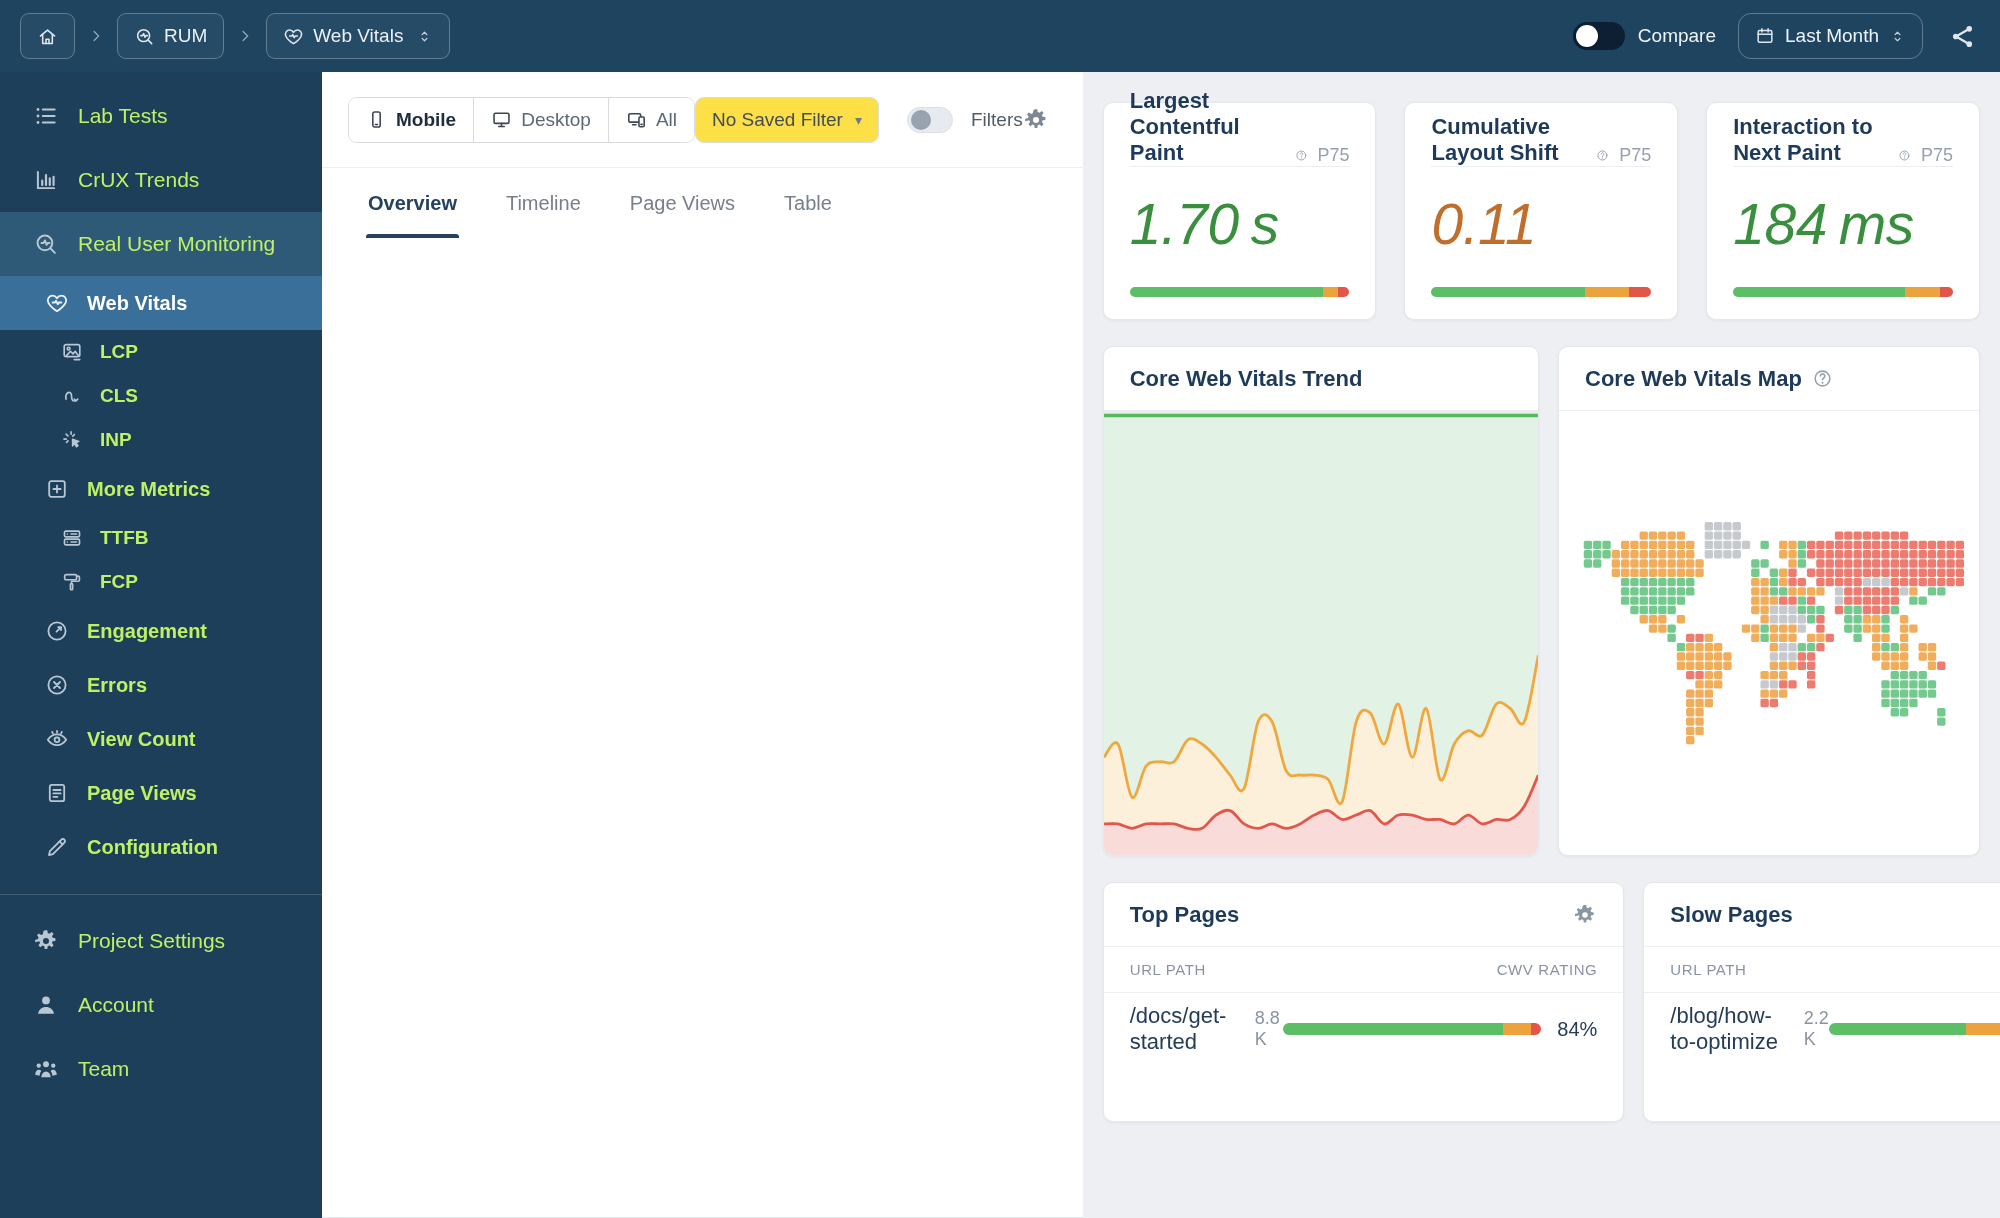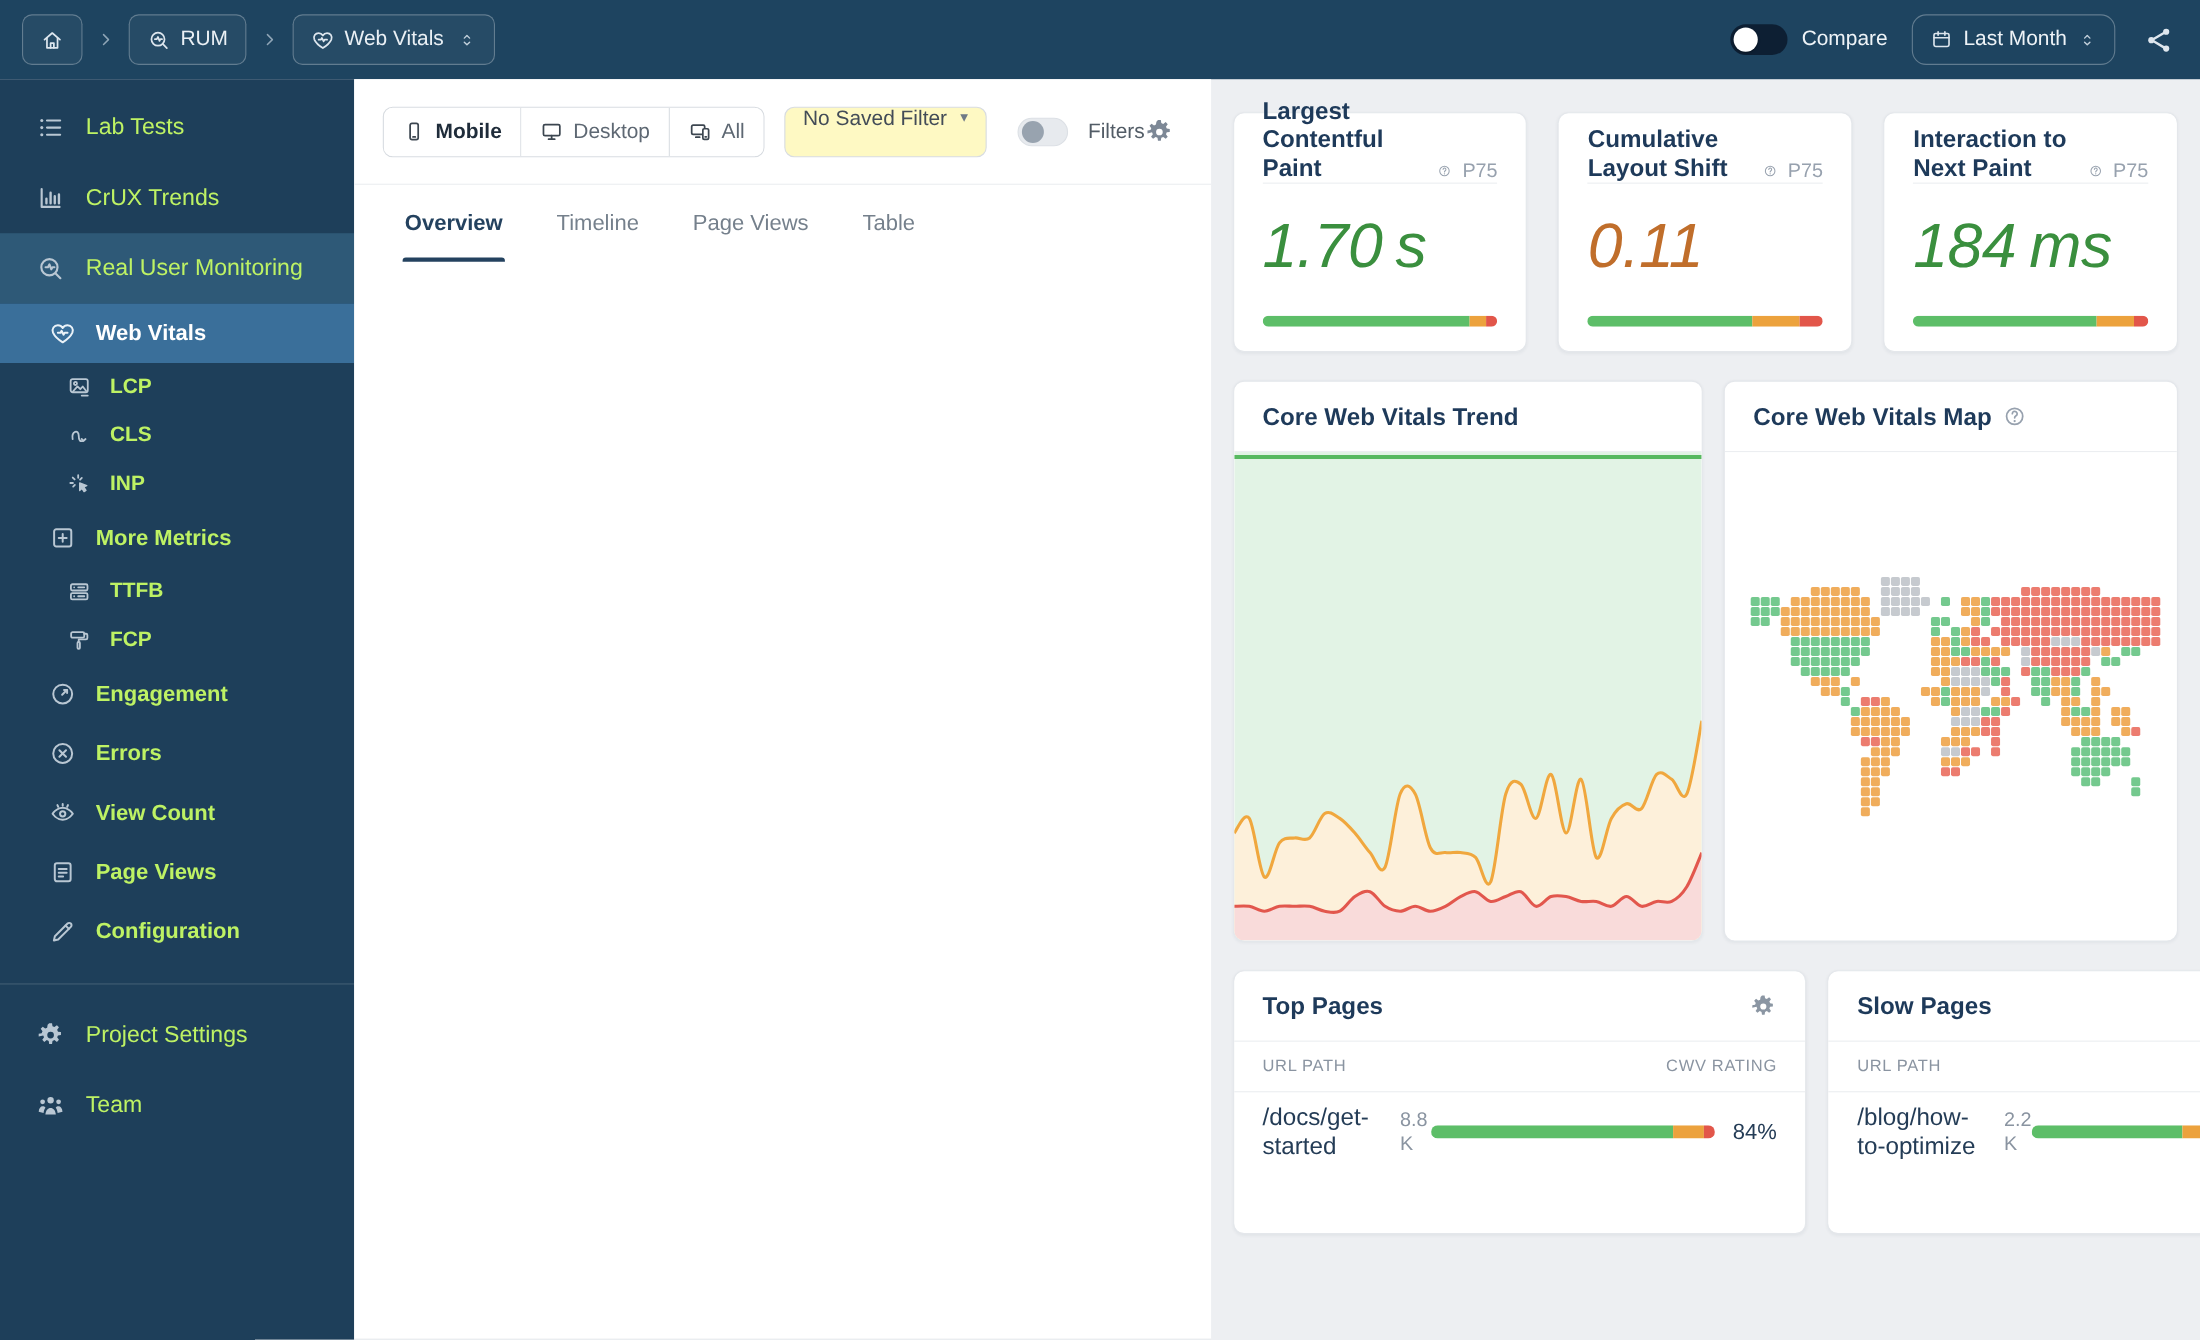--- a/index.html
+++ b/index.html
@@ -44,21 +44,21 @@
 
   
   .main { flex:1; display:flex; flex-direction:row; min-width:0; }
   .main-head { background:#ffffff; border-bottom:1px solid #e2e5e9; flex:none; }
   .filter-row { height:96px; display:flex; align-items:center; padding:0 34px 0 26px; border-bottom:1px solid #eceef1; }
   .seg { display:flex; border:1px solid #d8dce1; border-radius:9px; overflow:hidden; background:#fff; height:46px; }
   .seg-btn { display:flex; align-items:center; gap:9px; padding:0 17px; font-size:19px; color:#5e6873; cursor:pointer; border-right:1px solid #d8dce1; background:#fff; }
   .seg-btn:last-child { border-right:none; }
   .seg-btn.on { color:#1f2c3a; font-weight:700; }
   .seg-btn .ic { width:21px; height:21px; display:flex; color:#3c4650; }
-  .saved-filter { display:flex; gap:12px; height:46px; padding:0 16px; margin-left:18px; border:1px solid #d8dce1; border-radius:9px; background:#fef9c3; font-size:19px; color:#434c57; cursor:pointer; }
+  .saved-filter { display:flex; align-items:center; gap:12px; height:46px; padding:0 16px; border:1px solid #d8dce1; border-radius:9px; background:#fde047; font-size:19px; color:#434c57; cursor:pointer; }
   .saved-filter .caret { font-size:14px; color:#6f7a86; }
   .toggle-light { width:46px; height:26px; background:#e7eaee; border:1px solid #dce0e5; margin-left:28px; }
   .toggle-light .knob { width:20px; height:20px; background:#98a3af; top:2px; left:3px; }
   .filters-lbl { font-size:19px; color:#525c66; margin-left:18px; }
   .head-gear { width:26px; height:26px; color:#7d8896; cursor:pointer; display:flex; }
   .tabs { height:70px; display:flex; align-items:stretch; gap:49px; padding:0 46px; }
   .tab { display:flex; align-items:center; font-size:20px; color:#75808c; cursor:pointer; position:relative; }
   .tab.active { color:#24425f; font-weight:700; }
   .tab.active::after { content:""; position:absolute; left:-2px; right:-2px; bottom:0; height:4px; background:#24425f; border-radius:3px 3px 0 0; }
 
@@ -333,20 +333,31 @@
           <span class="s-label">Configuration</span>
         </div>
         <div class="side-div"></div>
         <div class="side-item lvl1">
           <span class="s-icon">
             <svg class="icon" viewBox="0 0 24 24" fill="none" stroke="currentColor" stroke-width="1.8" stroke-linecap="round" stroke-linejoin="round">
               <path fill="currentColor" stroke="none" fill-rule="evenodd" d="M10.8 2h2.4l.4 2.5 1.6.7 2.1-1.5 1.7 1.7-1.5 2.1.7 1.6 2.5.4v2.4l-2.5.4-.7 1.6 1.5 2.1-1.7 1.7-2.1-1.5-1.6.7-.4 2.5h-2.4l-.4-2.5-1.6-.7-2.1 1.5-1.7-1.7 1.5-2.1-.7-1.6L2 13.2v-2.4l2.5-.4.7-1.6-1.5-2.1 1.7-1.7 2.1 1.5 1.6-.7.4-2.5ZM12 9.2a2.8 2.8 0 1 0 0 5.6 2.8 2.8 0 0 0 0-5.6Z"></path>
             </svg>
           </span>
           <span class="s-label">Project Settings</span>
+        </div>
+        <div class="side-item lvl1">
+          <span class="s-icon">
+            <svg class="icon" viewBox="0 0 24 24" fill="none" stroke="currentColor" stroke-width="1.8" stroke-linecap="round" stroke-linejoin="round">
+              <g fill="currentColor" stroke="none">
+                <circle cx="12" cy="7.8" r="3.6"></circle>
+                <path d="M4.6 20c.8-4.1 3.7-6.2 7.4-6.2s6.6 2.1 7.4 6.2Z"></path>
+              </g>
+            </svg>
+          </span>
+          <span class="s-label">Account</span>
         </div>
         <div class="side-item lvl1">
           <span class="s-icon">
             <svg class="icon" viewBox="0 0 24 24" fill="none" stroke="currentColor" stroke-width="1.8" stroke-linecap="round" stroke-linejoin="round">
               <g fill="currentColor" stroke="none">
                 <circle cx="5.3" cy="8.9" r="2"></circle>
                 <circle cx="18.7" cy="8.9" r="2"></circle>
                 <circle cx="12" cy="7.6" r="2.7"></circle>
                 <path d="M7.6 19.6c.4-3.5 2.1-5.4 4.4-5.4s4 1.9 4.4 5.4Z"></path>
                 <path d="M2 17.2c.3-2.9 1.6-4.5 3.4-4.5.9 0 1.7.4 2.3 1.2-.9 1.1-1.4 2.6-1.6 4.4Z"></path>

